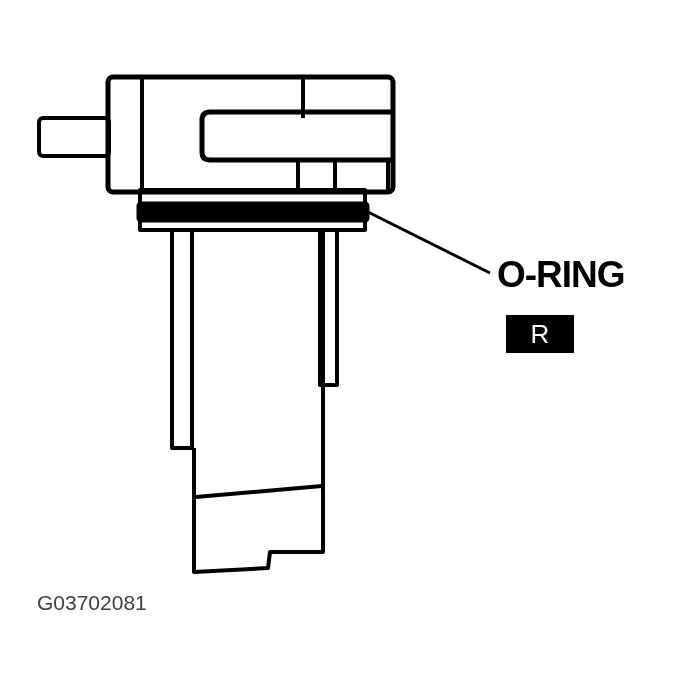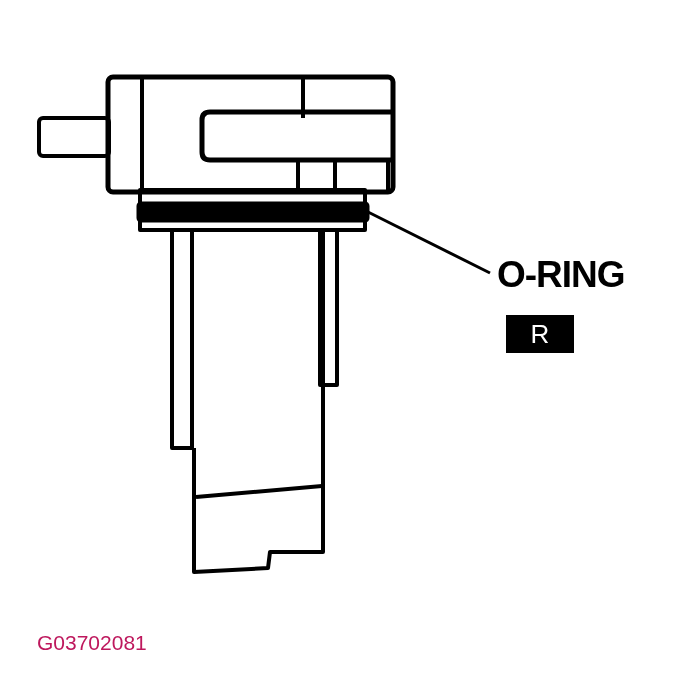--- a/index.html
+++ b/index.html
@@ -24,24 +24,24 @@
       width: 68px; height: 38px;
       background: #000000;
       color: #ffffff;
       font-family: "Liberation Sans", sans-serif;
       font-size: 26px;
       font-weight: normal;
       display: flex; align-items: center; justify-content: center;
     }
     .figure-id {
       position: absolute;
-      left: 37px; top: 632px;
+      left: 37px; top: 592px;
       font-family: "Liberation Sans", sans-serif;
       font-size: 21px;
-      color: #be185d;
+      color: #404040;
       line-height: 1;
     }
   </style>
 </head>
 <body>
 
 <div class="canvas">
   <svg class="drawing" width="679" height="693" viewBox="0 0 679 693" fill="none" stroke="#000" stroke-linejoin="round">
 
     <rect x="39" y="118" width="70" height="38" rx="4" stroke-width="4"></rect>

